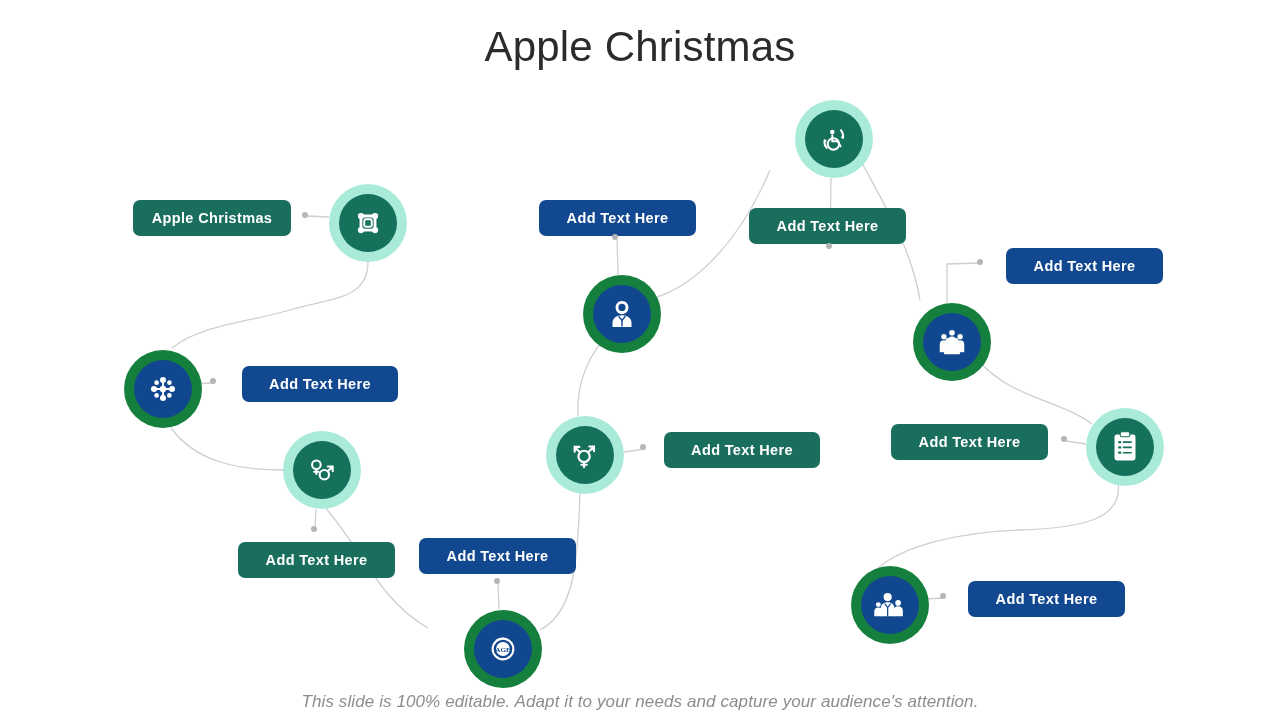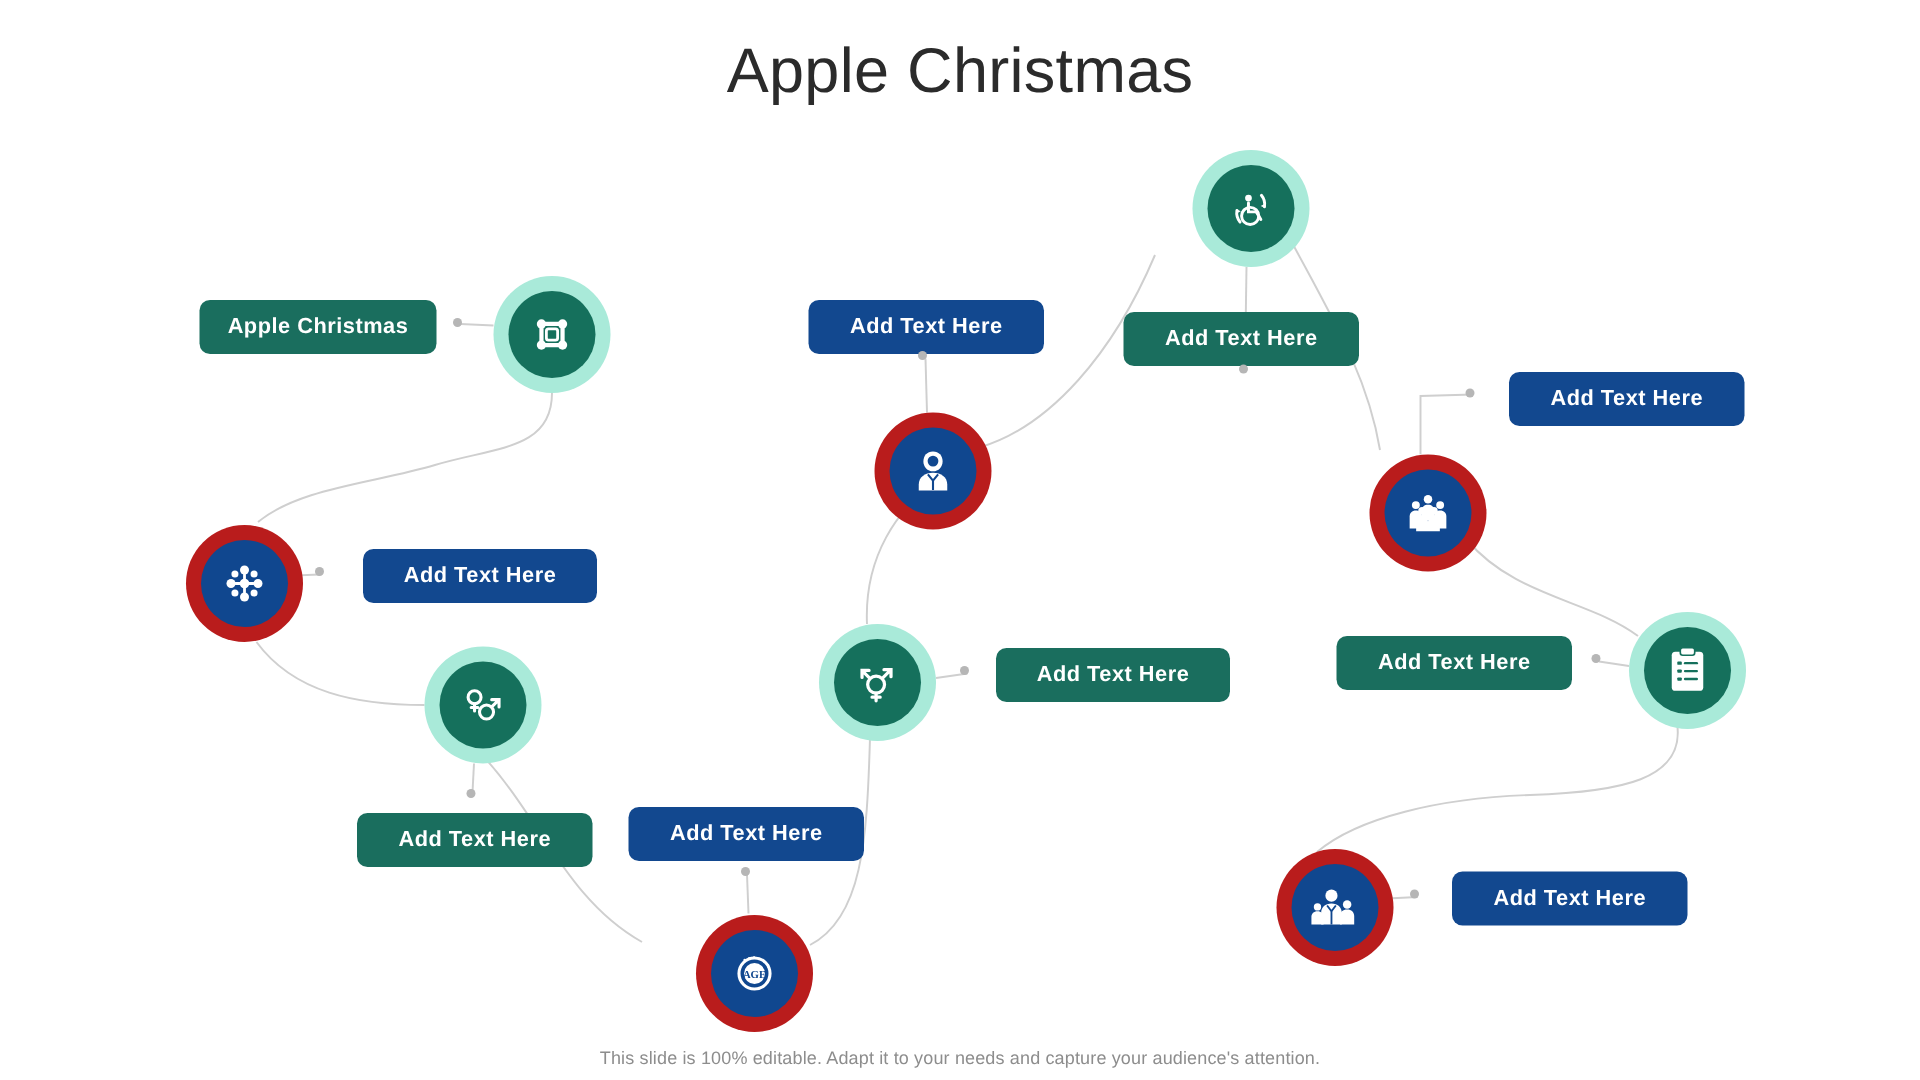--- a/index.html
+++ b/index.html
@@ -22,43 +22,44 @@
     color:#2b2b2b;
     letter-spacing:0.2px;
     line-height:1.1;
   }
 
   
   .footer{
     position:absolute;
     left:0;right:0;bottom:8px;
     text-align:center;
-    font-size:12px;
+    font-size:17px;
     color:#8d8d8d;
     letter-spacing:0.1px;
+    font-style:italic;
   }
 
   
   #links{position:absolute;left:0;top:0;width:1280px;height:720px;pointer-events:none;}
 
   
   .node{
     position:absolute;
     width:78px;height:78px;
     border-radius:50%;
     display:flex;align-items:center;justify-content:center;
     box-sizing:border-box;
   }
   .node .inner{
     width:58px;height:58px;border-radius:50%;
     display:flex;align-items:center;justify-content:center;
   }
   .node.teal{background:#a9ead9;}
   .node.teal .inner{background:#15705c;}
-  .node.blue{background:#b91c1c;}
+  .node.blue{background:#15803d;}
   .node.blue .inner{background:#10478f;}
   .node svg{display:block;}
 
   
   .pill{
     position:absolute;
     height:36px;
     border-radius:7px;
     display:flex;align-items:center;justify-content:center;
     color:#ffffff;

